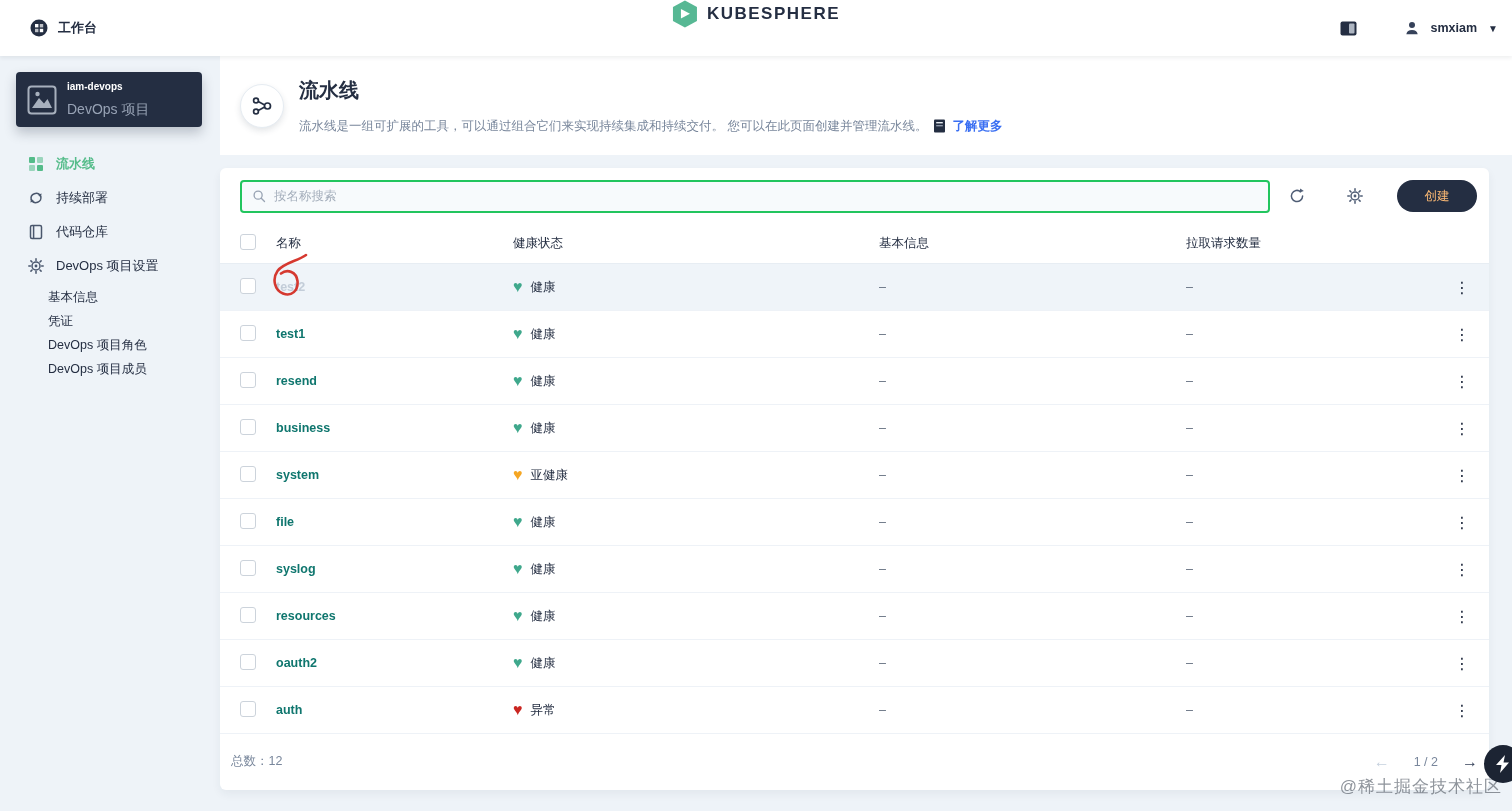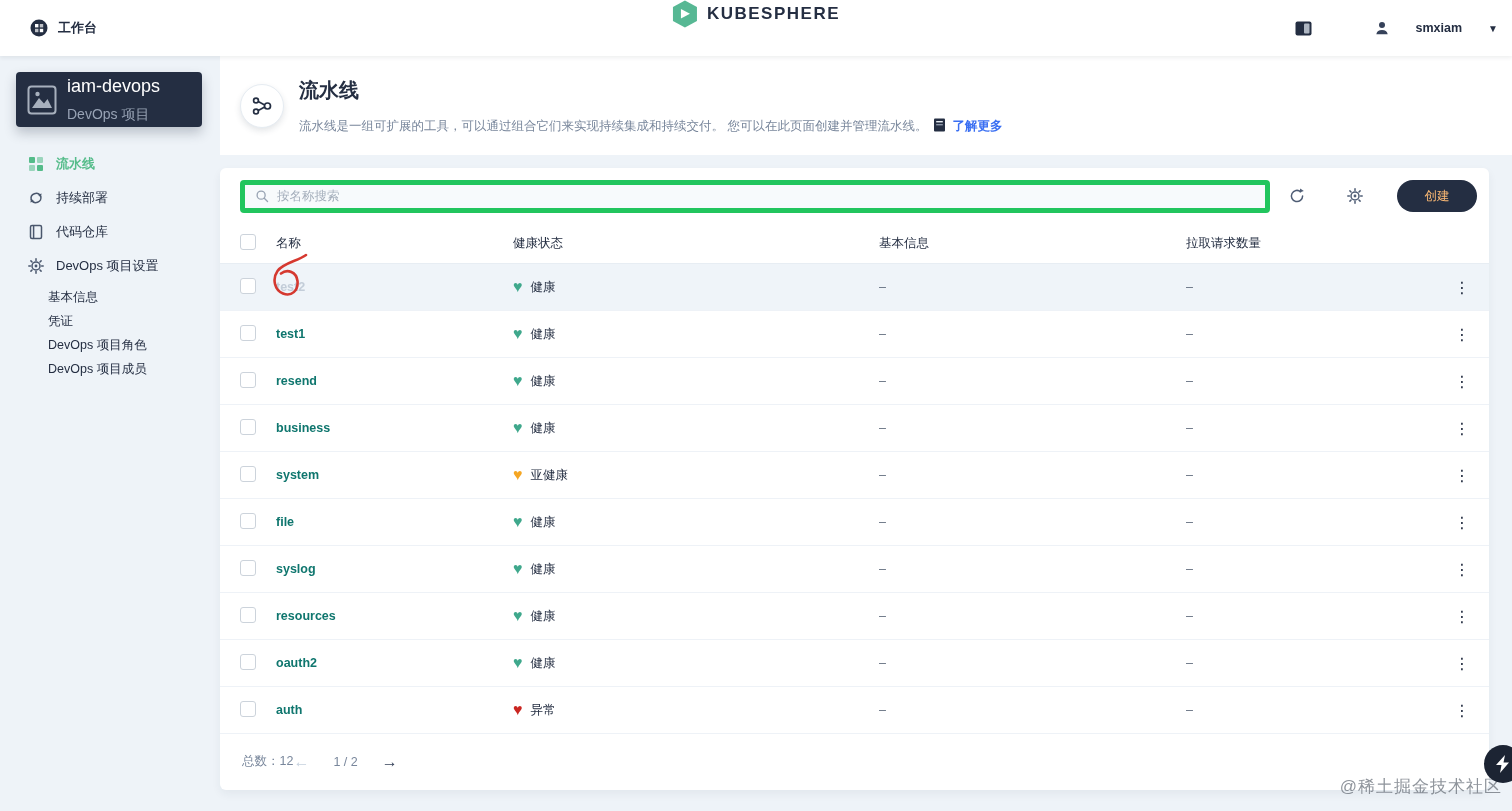--- a/index.html
+++ b/index.html
@@ -6,54 +6,54 @@
   body{width:1512px;height:811px;position:relative;overflow:hidden;
        font-family:"Liberation Sans","DejaVu Sans",sans-serif;
        background:#eef3f8;color:#242e42;font-size:13px}
 
   
   .topbar{position:absolute;left:0;top:0;width:1512px;height:56px;background:#fff;
           box-shadow:0 2px 4px rgba(36,46,66,.08);display:flex;z-index:30}
   .tb-left{display:flex;align-items:center;gap:10px;margin-left:30px;font-weight:700;cursor:pointer}
   .tb-center{position:absolute;left:50%;transform:translateX(-50%);display:flex;align-items:center;gap:9px}
   .brand{font-size:17px;font-weight:700;letter-spacing:1.5px}
-  .tb-right{margin-left:auto;margin-right:14px;display:flex;align-items:center;gap:26px}
+  .tb-right{margin-left:auto;margin-right:14px;display:flex;align-items:center;gap:11px}
   .username{font-size:12.5px;font-weight:600}
   .caret{font-size:10px;color:#242e42}
 
   
   .sidebar{position:absolute;left:0;top:56px;width:220px;bottom:0;padding-top:16px}
   .project-card{margin:0 18px 20px 16px;background:#242e42;border-radius:4px;height:55px;
                 display:flex;align-items:center;gap:10px;padding:0 11px;
                 box-shadow:0 6px 12px rgba(36,46,66,.25)}
-  .p-name{color:#fff;font-size:18px;font-weight:400}
+  .p-name{color:#fff;font-size:10px;font-weight:700}
   .p-type{color:#98a3b5;font-size:14px;margin-top:9px}
   .nav-item{display:flex;align-items:center;gap:12px;height:34px;padding-left:28px;
             font-size:13px;cursor:pointer}
   .nav-item .nicon{width:16px;height:16px;display:flex;color:#4a576d}
   .nav-item.active{color:#55bc8a;font-weight:700}
   .nav-item.active .nicon{color:#55bc8a}
   .sub-nav{padding:2px 0 0 48px}
   .sub-item{height:24px;display:flex;align-items:center;font-size:12.5px;cursor:pointer;color:#242e42}
 
   
   .page-header{position:absolute;left:220px;top:56px;width:1292px;height:99px;background:#fff;
                display:flex;align-items:center;padding-left:20px;z-index:1}
   .ph-icon{width:44px;height:44px;border-radius:50%;background:#fff;border:1px solid #e6ecf2;
            box-shadow:0 3px 6px rgba(36,46,66,.12);display:flex;align-items:center;justify-content:center;flex:none}
   .ph-text{margin-left:15px}
   .title{font-size:20px;font-weight:700;color:#242e42}
-  .desc-row{display:flex;gap:6px;margin-top:14px;font-size:12.5px;color:#79879c}
+  .desc-row{display:flex;align-items:center;gap:6px;margin-top:14px;font-size:12.5px;color:#79879c}
   .learn-more{color:#3a6ff2;font-weight:600;cursor:pointer}
 
   
   .content-card{position:absolute;left:220px;top:168px;width:1269px;height:622px;background:#fff;
                 border-radius:6px;box-shadow:0 4px 10px rgba(36,46,66,.06);z-index:1}
   .toolbar{display:flex;align-items:center;height:56px;padding:0 12px}
-  .search{width:1030px;height:33px;margin-left:8px;background:#f7fafc;border:5px solid #22c55e;
+  .search{width:1030px;height:33px;margin-left:8px;background:#f7fafc;border:2px solid #22c55e;
           border-radius:4px;display:flex;align-items:center;padding:0 10px;gap:8px}
   .search input{border:none;outline:none;background:transparent;font-size:12.5px;flex:1;color:#242e42;
                 font-family:inherit}
   .search input::placeholder{color:#a4aebb}
   .icon-btn{width:32px;height:32px;display:flex;align-items:center;justify-content:center;
             color:#4f5d75;cursor:pointer}
   .refresh-btn{margin-left:auto}
   .settings-btn{margin-left:26px}
   .create-btn{margin-left:26px;width:80px;height:32px;border:none;border-radius:16px;background:#242e42;
               color:#fdba74;font-size:12.5px;cursor:pointer;font-family:inherit}
@@ -70,22 +70,22 @@
   .trow.selected .name{color:#c3cdd9}
   .health{display:flex;align-items:center;gap:8px}
   .heart::before{content:"♥";font-size:16px;line-height:1}
   .heart[data-status="healthy"]{color:#3fa88c}
   .heart[data-status="warning"]{color:#f5a623}
   .heart[data-status="error"]{color:#ca2621}
   .dash{color:#5f6b7c}
   .kebab{color:#242e42;font-size:16px;text-align:center;cursor:pointer;user-select:none}
 
   
-  .card-footer{height:55px;display:flex;align-items:center;
-               padding:0 22px;color:#79879c;font-size:12.5px}
+  .card-footer{height:55px;display:flex;align-items:center;justify-content:space-between;
+               padding:0 11px;color:#79879c;font-size:12.5px}
   .pagination{display:flex;align-items:center;gap:24px}
   .pg-arrow{font-size:16px;cursor:pointer;line-height:1}
   .pg-prev{color:#c6d1de}
   .pg-next{color:#36425a}
 
   
   .red-mark{position:absolute;left:268px;top:252px;z-index:25;pointer-events:none}
   .watermark{position:absolute;right:10px;bottom:13px;font-size:17px;color:rgba(106,112,122,.75);
              z-index:40;letter-spacing:1px}
   .fab{position:absolute;right:-10px;bottom:28px;width:38px;height:38px;border-radius:50%;

